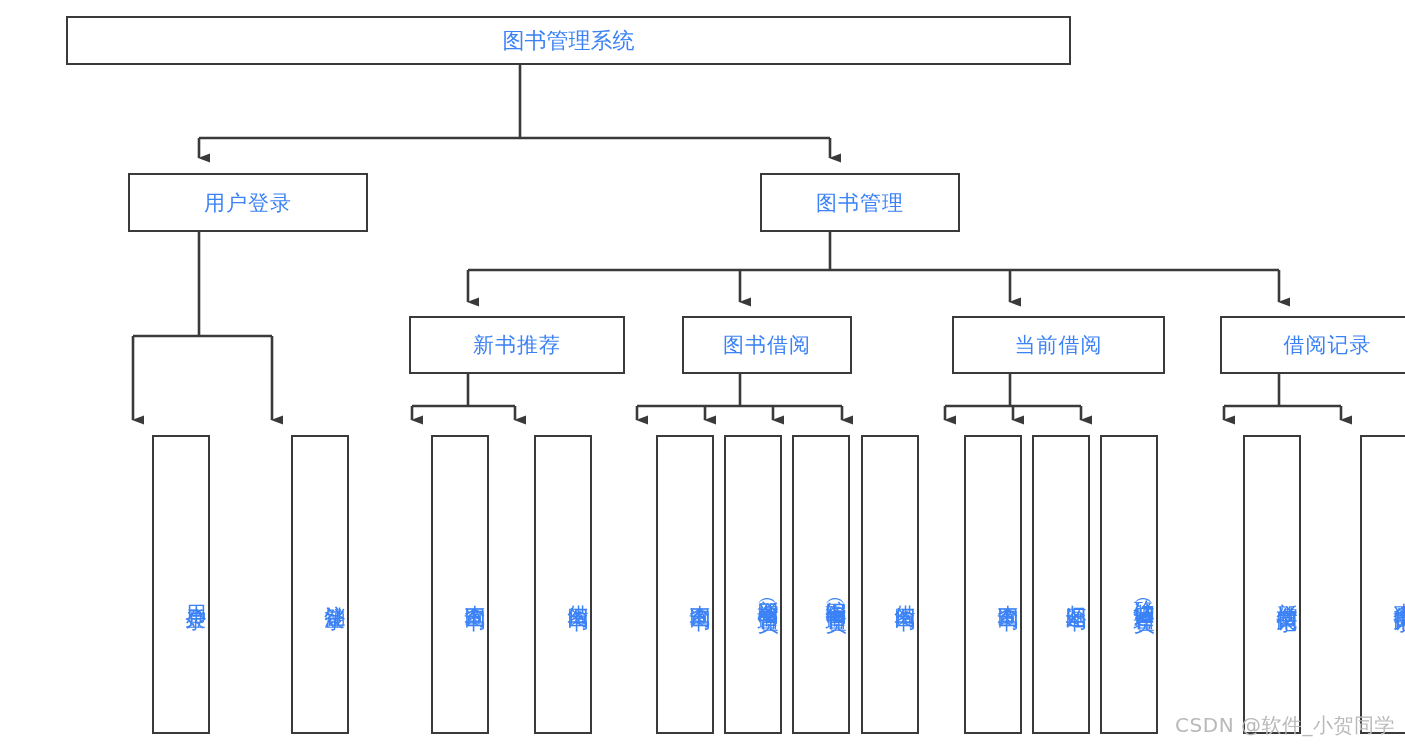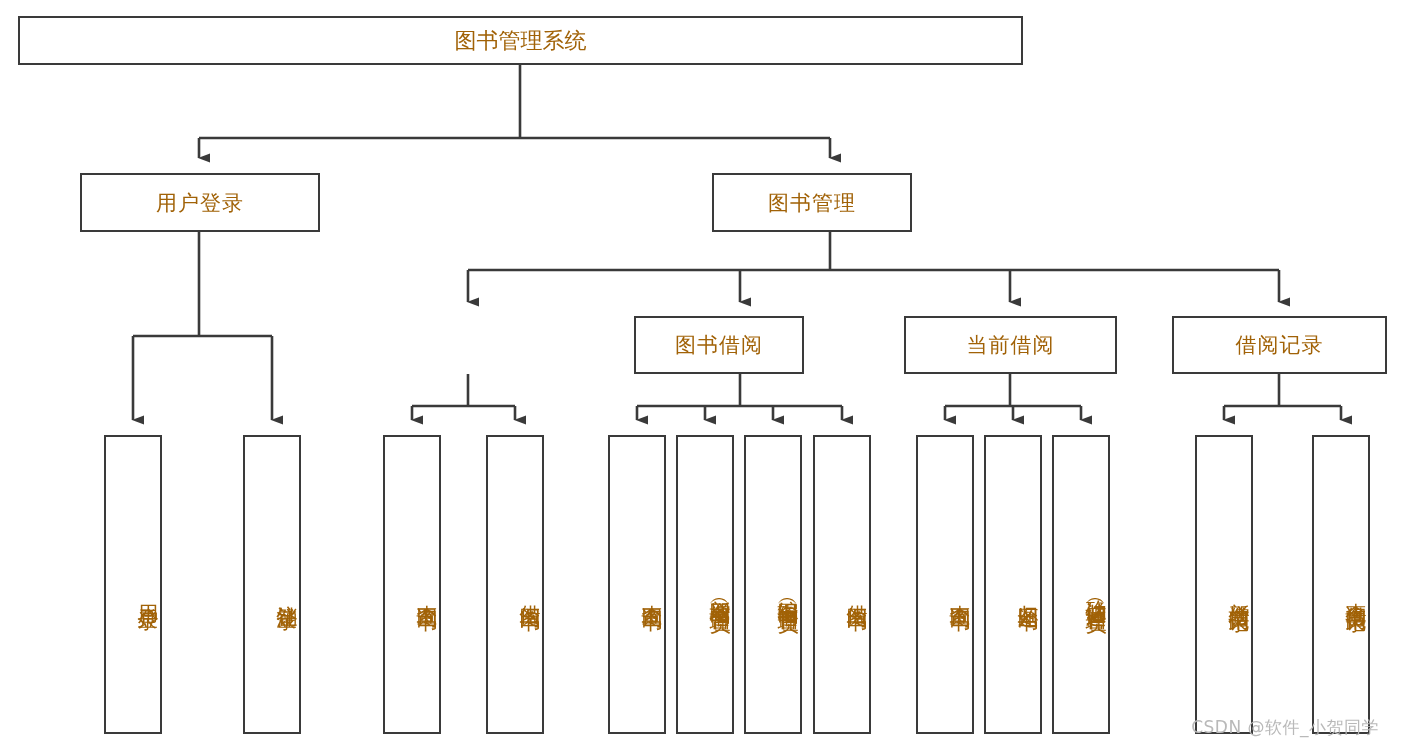--- a/index.html
+++ b/index.html
@@ -26,21 +26,22 @@
     pointer-events: none;
   }
   .node {
     position: absolute;
     box-sizing: border-box;
     background: #ffffff;
     border: 2px solid #3a3a3a;
     display: flex;
     align-items: center;
     justify-content: center;
-    color: #a16207;
+    color: #3b82f6;
+    margin-left: 48px;
   }
   .node.h {
     font-size: 21px;
     letter-spacing: 1px;
   }
   .node.root {
     font-size: 22px;
   }
   .node.v {
     font-size: 21px;
@@ -52,23 +53,23 @@
     line-height: 1.18;
     letter-spacing: 2px;
   }
   .node.v span {
     writing-mode: vertical-rl;
     text-orientation: upright;
     display: block;
   }
   .watermark {
     position: absolute;
-    right: 26px;
+    right: 10px;
     bottom: 8px;
-    font-size: 17px;
+    font-size: 20px;
     color: #b9b9b9;
     letter-spacing: 0.5px;
     white-space: nowrap;
   }
 </style>
 </head>
 <body>
 
 <div id="canvas">
 
@@ -126,20 +127,23 @@
     <span>图书管理系统</span>
   </div>
 
   <div class="node h" style="left:80px; top:173px; width:240px; height:59px;">
     <span>用户登录</span>
   </div>
   <div class="node h" style="left:712px; top:173px; width:200px; height:59px;">
     <span>图书管理</span>
   </div>
 
+  <div class="node h" style="left:361px; top:316px; width:216px; height:58px;">
+    <span>新书推荐</span>
+  </div>
   <div class="node h" style="left:634px; top:316px; width:170px; height:58px;">
     <span>图书借阅</span>
   </div>
   <div class="node h" style="left:1172px; top:316px; width:215px; height:58px;">
     <span>借阅记录</span>
   </div>
   <div class="node h" style="left:904px; top:316px; width:213px; height:58px;">
     <span>当前借阅</span>
   </div>
 

